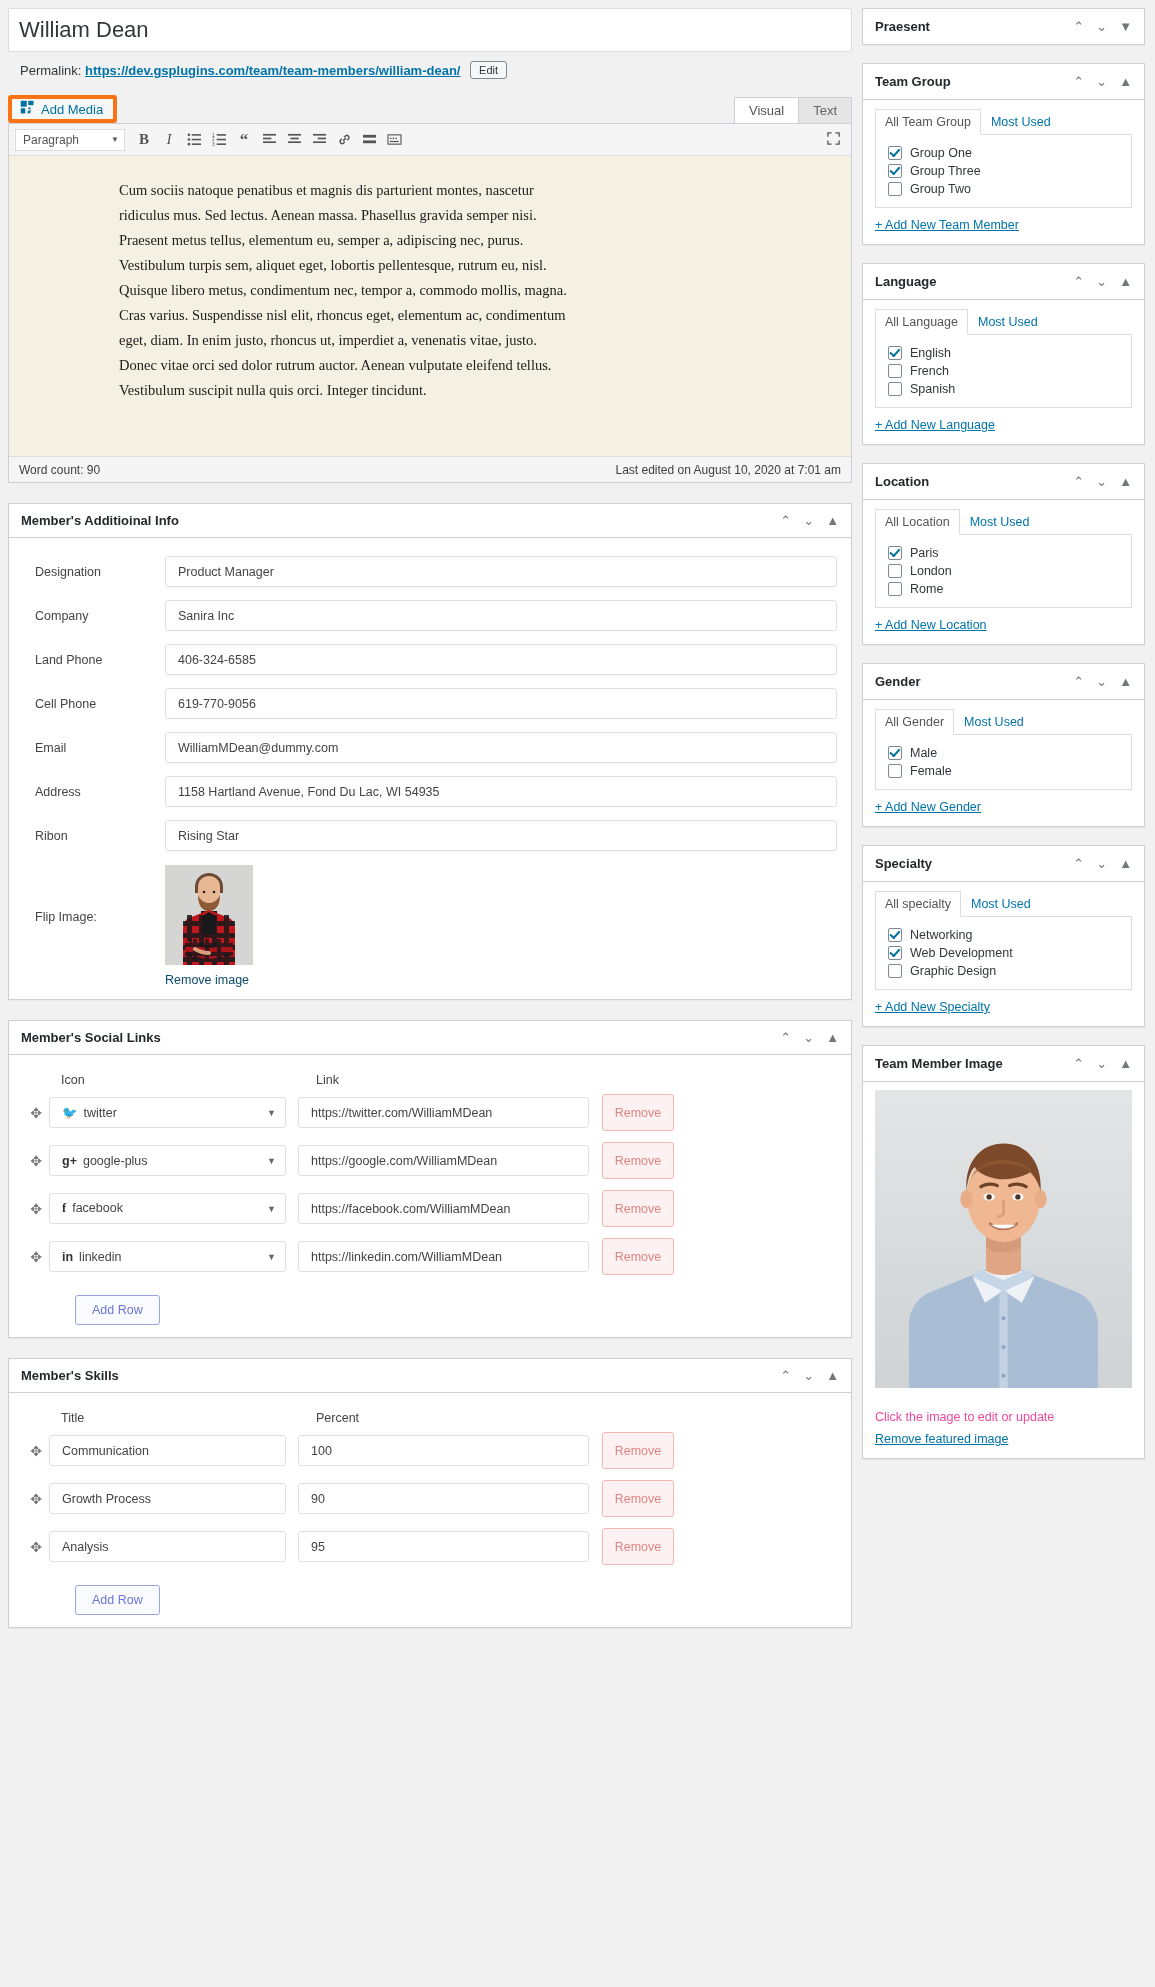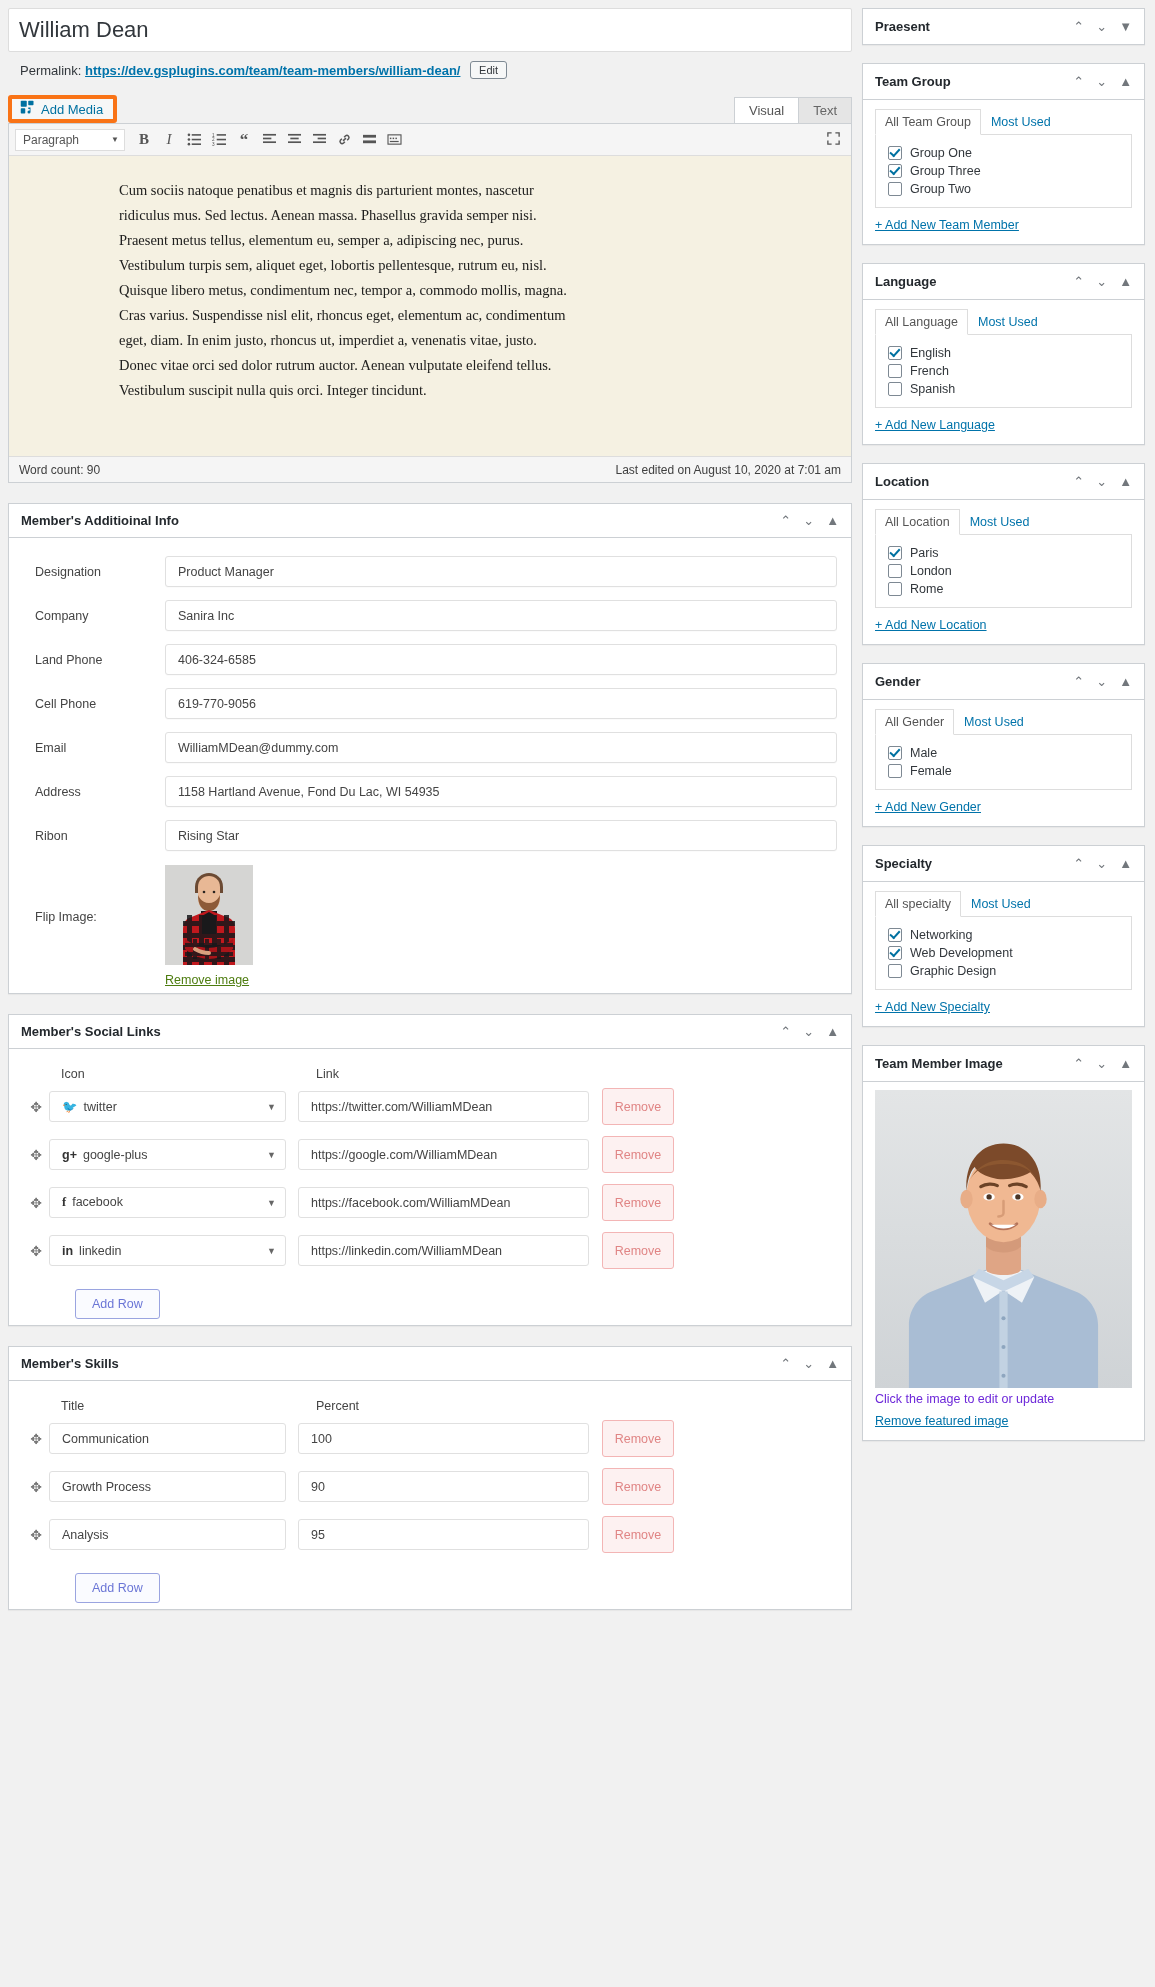--- a/index.html
+++ b/index.html
@@ -85,38 +85,38 @@
     background:#fff; border:1px solid #ccd0d4; margin-top:20px;
     box-shadow:0 1px 1px rgba(0,0,0,.04);
   }
   .pb-head{
     display:flex; align-items:center; justify-content:space-between;
     padding:9px 12px; border-bottom:1px solid #ccd0d4;
   }
   .pb-title{ font-size:13px; font-weight:600; color:#23282d; }
   .pb-ctrls{ display:flex; align-items:center; gap:12px; color:#72777c; }
   .pb-ctrls span{ cursor:pointer; line-height:1; }
-  .pb-body{ padding:18px 14px 6px 14px; }
+  .pb-body{ padding:18px 14px 12px 14px; }
 
   
   .frow{ display:flex; align-items:center; margin-bottom:13px; }
   .flabel{ width:142px; font-size:12.5px; color:#444; padding-left:12px; }
   .finput{
     flex:1; height:31px; border:1px solid #e0e0e0; border-radius:3px;
     background:#fff; padding:0 12px; font-size:12.5px; color:#444;
     font-family:"Liberation Sans", sans-serif; outline:none;
     box-shadow:0 1px 1px rgba(0,0,0,.02);
   }
   .fimg-row{ display:flex; margin-top:14px; }
   .fimg-wrap{ flex:1; }
   .thumb{
     width:88px; height:100px; display:block;
     border:0; object-fit:cover; background:#d8d8d8;
   }
-  .remove-img{ display:inline-block; margin-top:8px; color:#4d7c0f; font-size:12.5px; text-decoration:underline; cursor:pointer; }
+  .remove-img{ display:inline-block; margin-top:8px; color:#0c4a6e; font-size:12.5px; cursor:pointer; }
 
   
   .rep-head{ display:flex; padding-left:38px; margin-bottom:7px; }
   .rep-head div{ font-size:12.5px; color:#444; }
   .rh1{ width:255px; }
   .rep-row{ display:flex; align-items:center; margin-bottom:11px; }
   .drag{ width:26px; text-align:center; color:#777; font-size:14px; cursor:move; }
   .sel-wrap{
     width:237px; height:31px; border:1px solid #e0e0e0; border-radius:3px;
     background:#fff; display:flex; align-items:center; justify-content:space-between;
@@ -174,21 +174,21 @@
   }
   .cb.on::after{
     content:""; width:4px; height:8px; border:solid #0071a1;
     border-width:0 2px 2px 0; transform:rotate(42deg) translate(-1px,-1px);
   }
   .addnew{ display:inline-block; margin-top:10px; color:#0073aa; font-size:12.5px;
            text-decoration:underline; cursor:pointer; }
   .feat-img{
     width:100%; height:auto; display:block; border:0;
   }
-  .feat-note{ font-size:12.5px; color:#6d28d9; margin-top:4px; }
+  .feat-note{ font-size:12.5px; color:#ec4899; margin-top:22px; }
   .feat-rm{ display:inline-block; margin-top:8px; color:#0073aa; font-size:12.5px;
             text-decoration:underline; cursor:pointer; }
 
   .chev{ font-size:13px; line-height:1; }
 </style>
 </head>
 <body>
 
 <div class="wrap">
 

